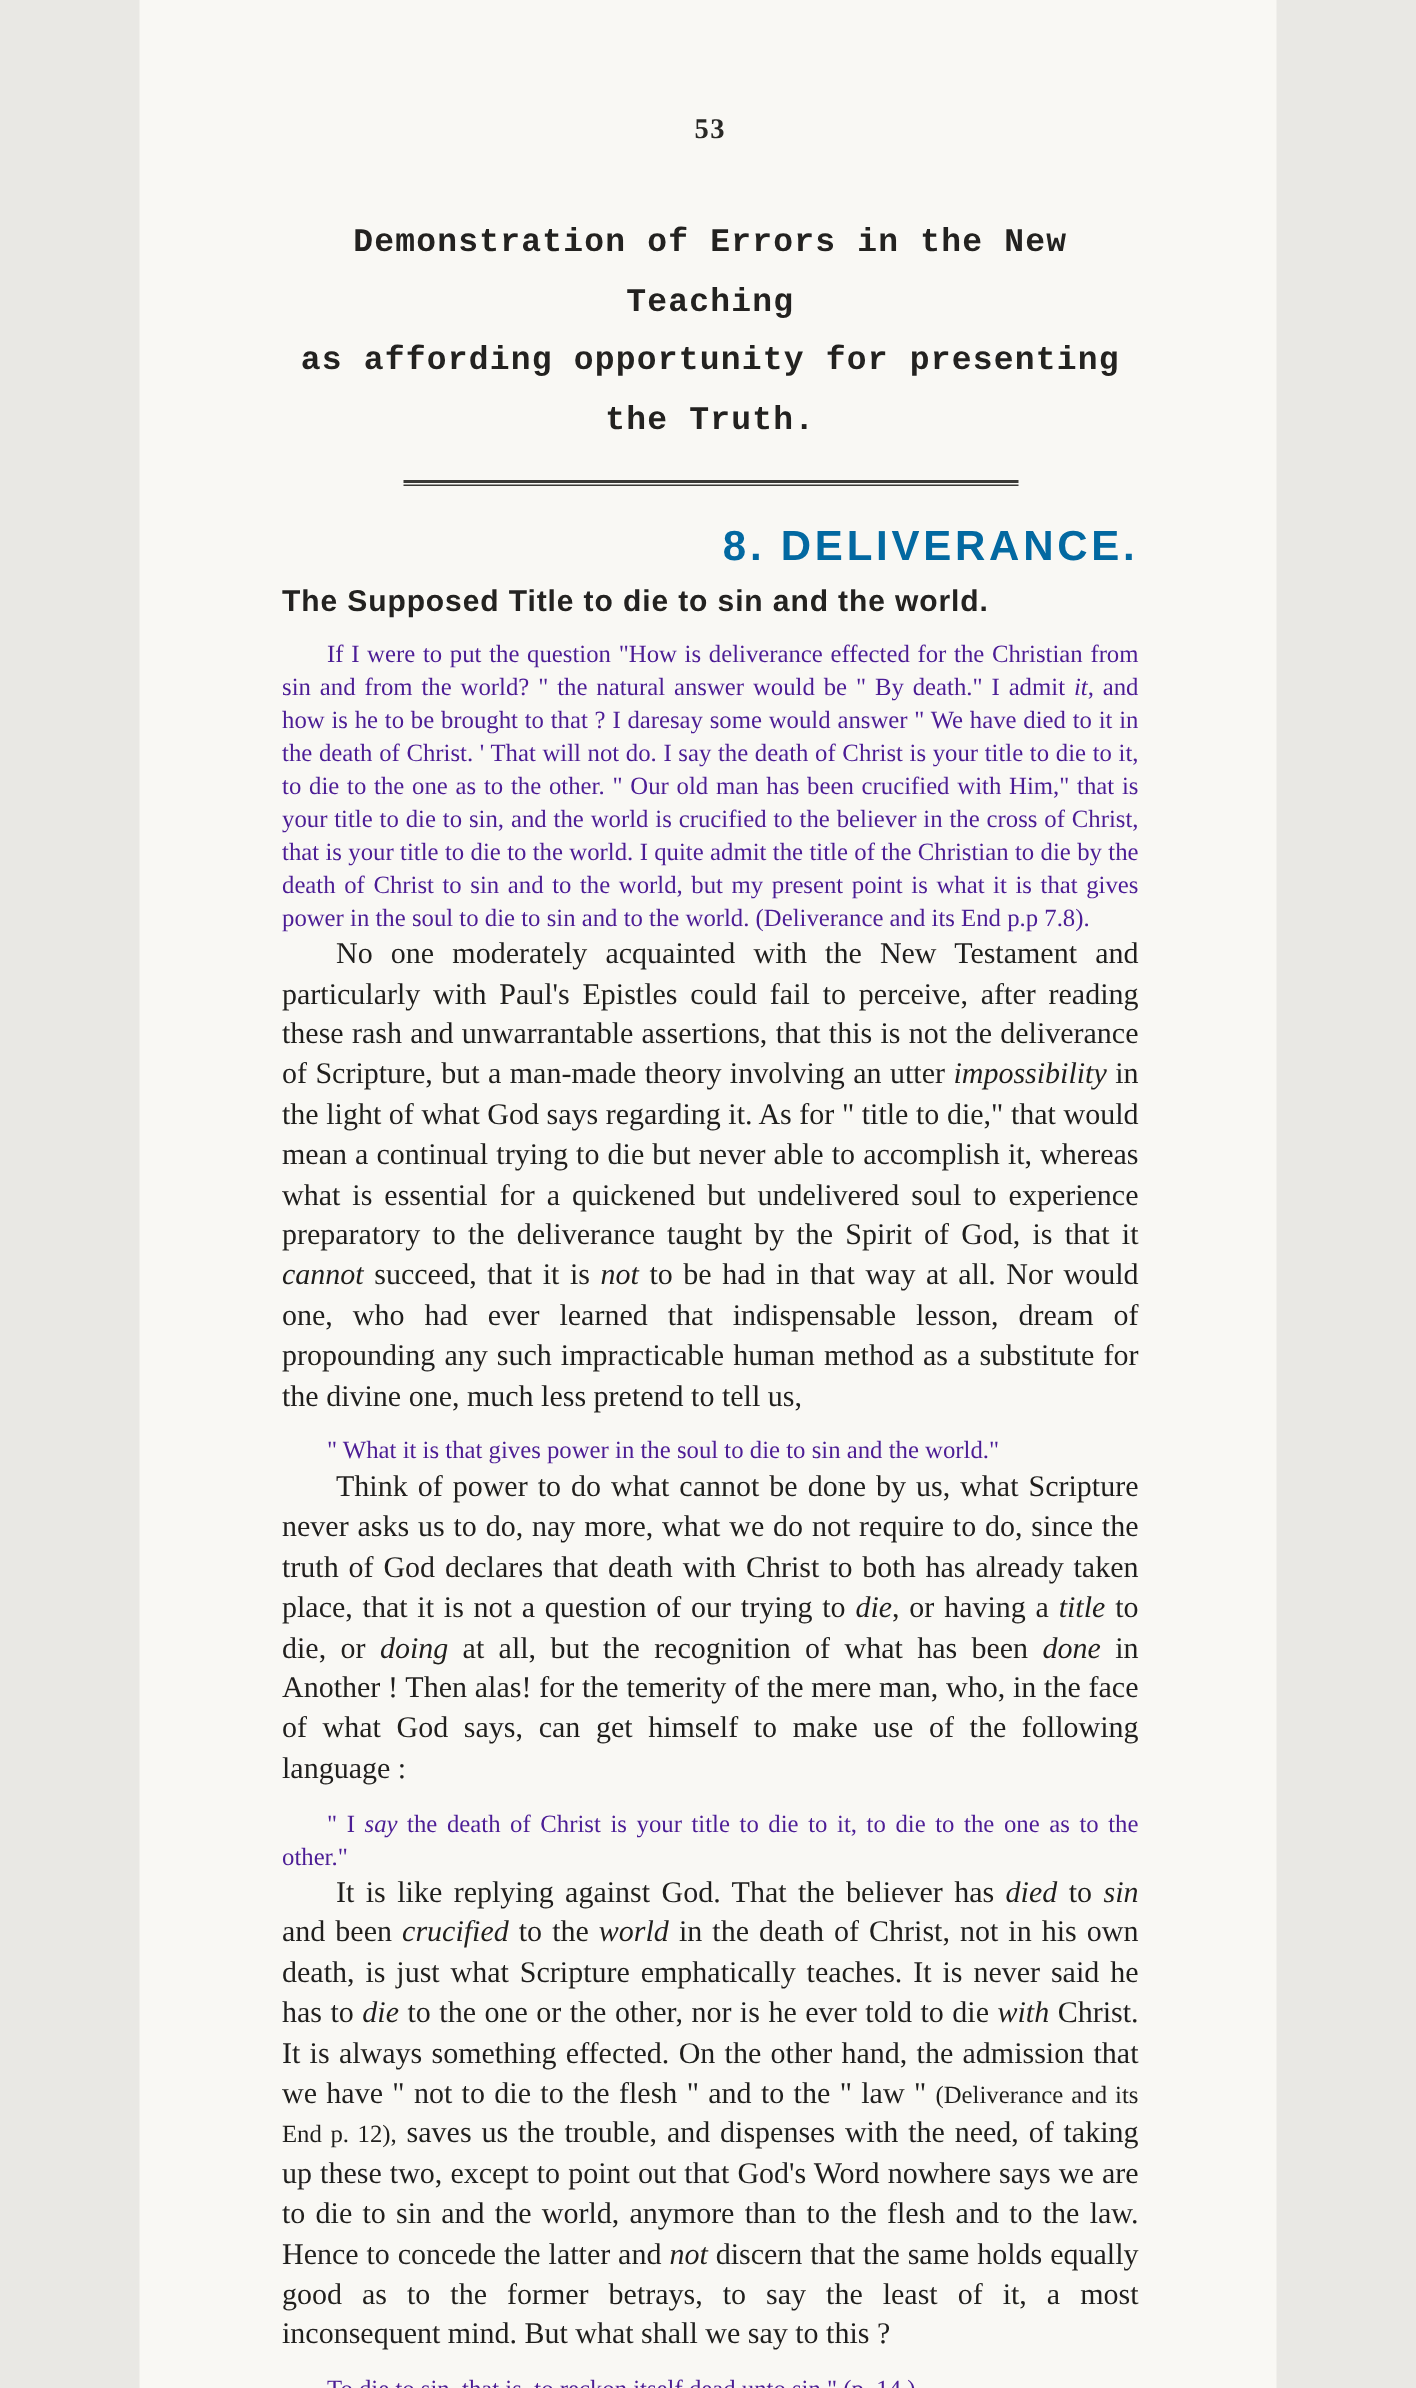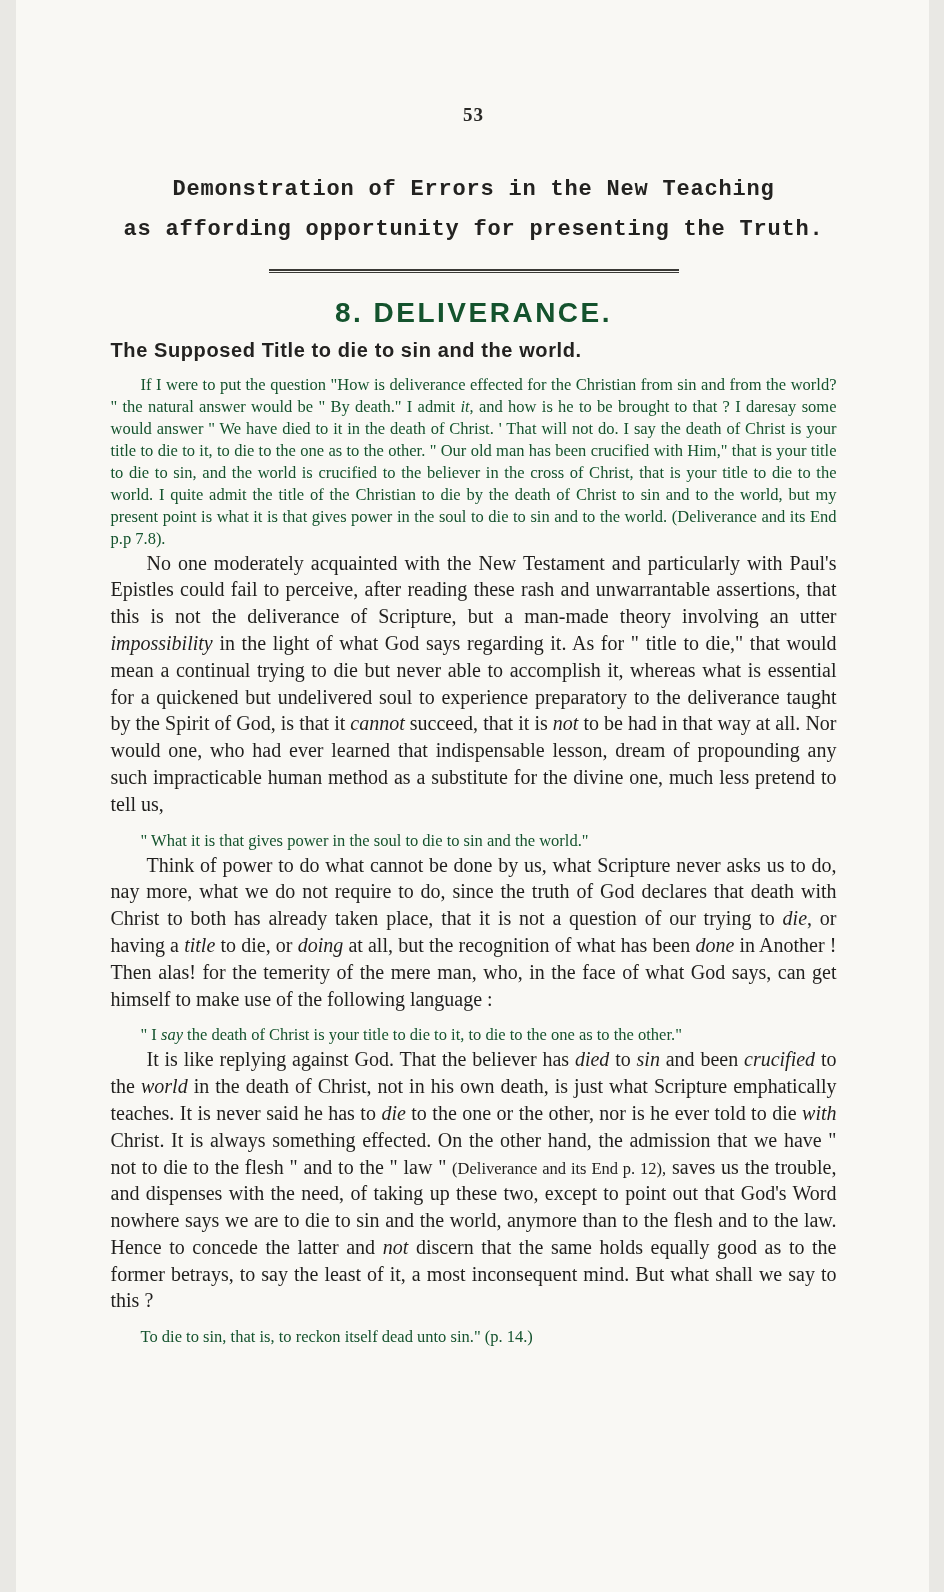--- a/index.html
+++ b/index.html
@@ -2,28 +2,28 @@
 <html><head>
 <meta charset="utf-8">
 <style>
   html, body {
     margin: 0;
     padding: 0;
     background: #e9e8e4;
   }
   .sheet {
     position: relative;
-    width: 913px;
+    width: 758px;
     height: 1592px;
     margin: 0 auto;
     background: #f9f8f4;
     color: #1e1d1b;
     overflow: hidden;
     box-sizing: border-box;
-    padding: 104px 92px 40px 95px;
+    padding: 76px 92px 40px 95px;
     font-family: "Liberation Serif", serif;
   }
   .page-number {
     text-align: center;
     font-size: 19px;
     font-weight: bold;
     letter-spacing: 1px;
     color: #2a2926;
   }
   .heading {
@@ -39,44 +39,44 @@
   .double-rule {
     width: 410px;
     height: 4px;
     margin: 20px auto 0 auto;
     border-top: 2px solid #3a3935;
     border-bottom: 1px solid #3a3935;
     box-sizing: border-box;
   }
   .section-title {
     margin: 24px 0 0 0;
-    text-align: center;
+    text-align: right;
     font-family: "Liberation Sans", sans-serif;
     font-weight: bold;
     font-size: 28px;
     letter-spacing: 2.5px;
-    color: #14532d;
+    color: #0369a1;
   }
   .section-subtitle {
     margin: 10px 0 0 0;
     text-align: left;
     font-family: "Liberation Sans", sans-serif;
     font-weight: bold;
     font-size: 20px;
     letter-spacing: 0.6px;
     color: #232220;
   }
   p { margin: 0; }
   .extract {
     margin-top: 12px;
     font-size: 16.5px;
     line-height: 1.33;
     text-align: justify;
     text-indent: 30px;
-    color: #14532d;
+    color: #4c1d95;
   }
   .para {
     font-size: 20px;
     line-height: 1.34;
     text-align: justify;
     text-indent: 36px;
     color: #201f1d;
   }
   .seg-small {
     font-size: 16.5px;

